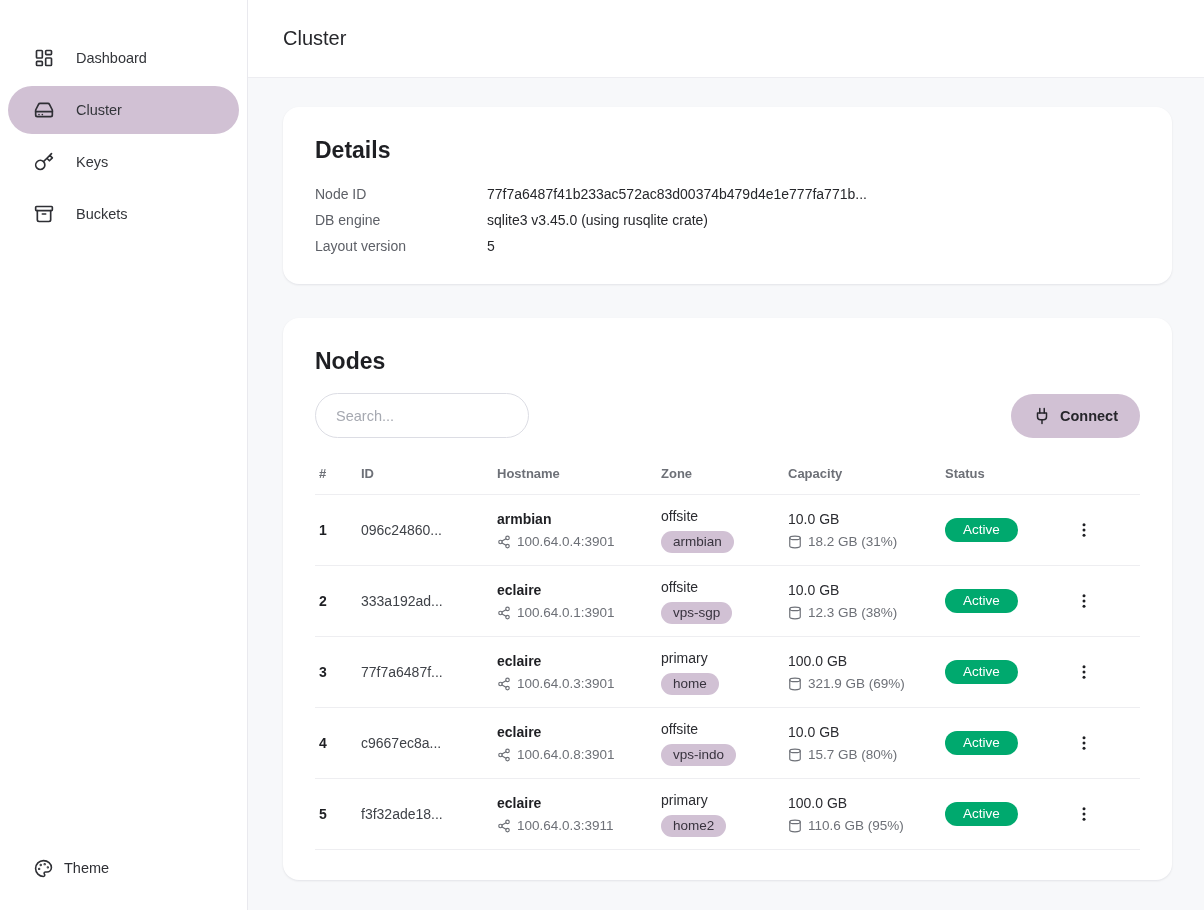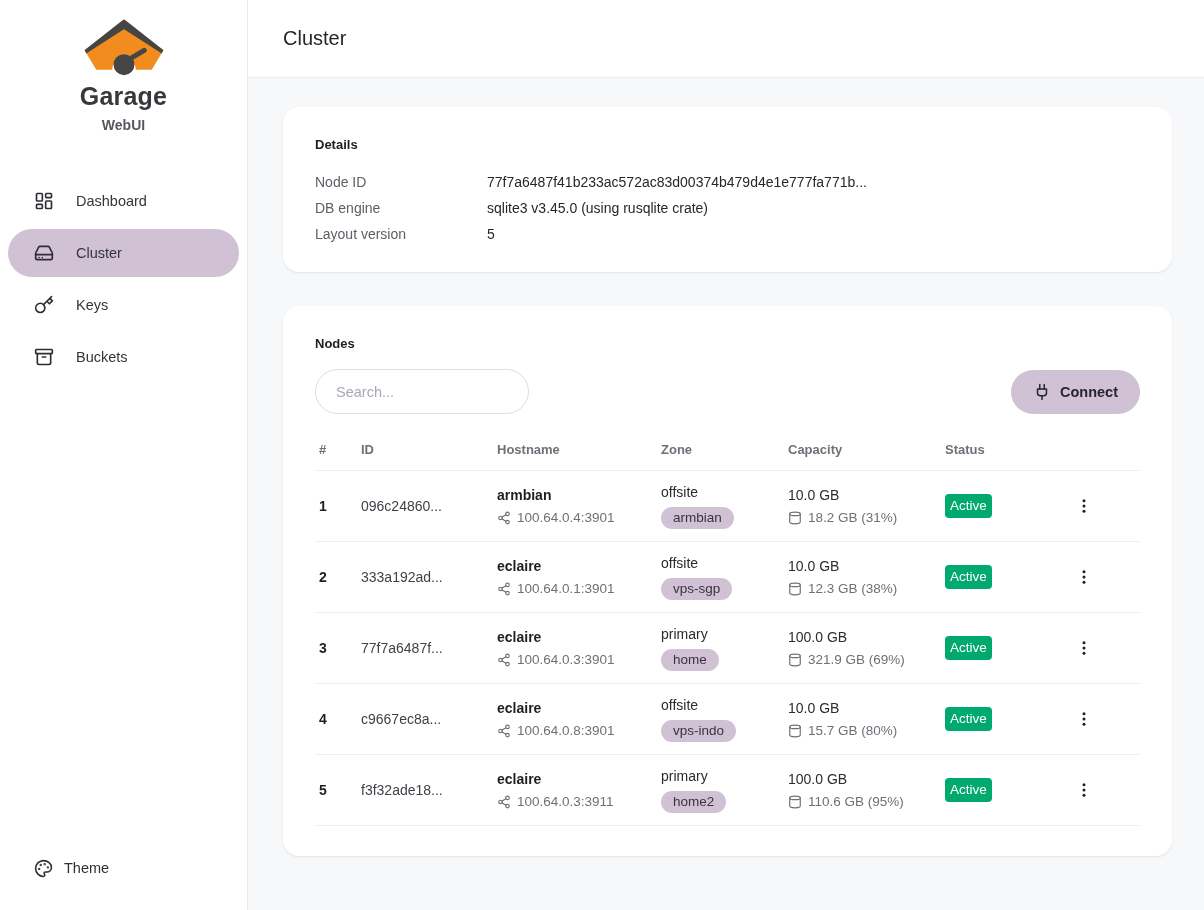--- a/index.html
+++ b/index.html
@@ -52,21 +52,21 @@
   }
   .page-title { font-size: 20px; font-weight: 500; color: #26272b; }
   .content { flex: 1; padding: 29px 32px 0 35px; overflow: hidden; background: #f7f8fa; }
 
   .card {
     background: #ffffff; border-radius: 16px;
     box-shadow: 0 1px 3px rgba(25,28,40,0.05), 0 1px 2px rgba(25,28,40,0.04);
     padding: 30px 32px;
   }
   .card + .card { margin-top: 34px; }
-  .card-title { font-size: 13px; font-weight: 700; color: #1e1f23; }
+  .card-title { font-size: 23px; font-weight: 700; color: #1e1f23; }
 
   
   .details-rows { margin-top: 22px; display: flex; flex-direction: column; gap: 10px; }
   .detail-row { display: flex; font-size: 14px; line-height: 16px; }
   .detail-label { width: 172px; min-width: 172px; color: #5d6067; }
   .detail-value { color: #26272b; }
 
   
   .nodes-toolbar { margin-top: 18px; display: flex; align-items: center; justify-content: space-between; }
   .search-input {
@@ -110,44 +110,29 @@
   }
   .cell-sub svg { width: 14px; height: 14px; flex: none; }
   .zone-badge {
     display: inline-block; margin-top: 5px;
     background: var(--accent, #d1c1d4); color: #38333e;
     font-size: 13.5px; padding: 3px 12px 4px; border-radius: 12px;
   }
   .status-badge {
     display: inline-block;
     background: var(--success, #00a96e); color: #ffffff;
-    font-size: 13.5px; font-weight: 500; padding: 4px 5px 5px; border-radius: 4px;
+    font-size: 13.5px; font-weight: 500; padding: 4px 18px 5px; border-radius: 12px;
   }
   .kebab-btn { background: none; border: none; cursor: pointer; padding: 4px; color: #1e1f23; }
   .kebab-btn svg { width: 18px; height: 18px; }
 </style>
 </head>
 <body>
 
 <aside class="sidebar">
-  <div class="brand">
-    <svg class="brand-logo" viewBox="0 0 100 70">
-      <defs>
-          <clipPath id="logoClip">
-            <path d="M50 2 L97 39 L83 62 L64 62 A14 14 0 0 0 36 62 L17 62 L3 39 Z"></path>
-          </clipPath>
-        </defs>
-      <path d="M50 2 L97 39 L83 62 L64 62 A14 14 0 0 0 36 62 L17 62 L3 39 Z" fill="#f28c1e"></path>
-      <path d="M0 40 L50 8 L100 40" stroke="#454545" stroke-width="10" fill="none" clip-path="url(#logoClip)"></path>
-      <circle cx="50" cy="56" r="12.5" fill="#454545"></circle>
-      <path d="M59 48 L74 39" stroke="#454545" stroke-width="6" stroke-linecap="round"></path>
-    </svg>
-    <div class="brand-name">Garage</div>
-    <div class="brand-sub">WebUI</div>
-  </div>
 
   <nav class="menu">
     <div class="menu-item">
       <span class="mi-icon">
         <svg viewBox="0 0 24 24" fill="none" stroke="currentColor" stroke-width="2" stroke-linecap="round" stroke-linejoin="round">
             <rect x="3" y="3" width="7" height="9" rx="1"></rect>
             <rect x="14" y="3" width="7" height="5" rx="1"></rect>
             <rect x="14" y="12" width="7" height="9" rx="1"></rect>
             <rect x="3" y="16" width="7" height="5" rx="1"></rect>
           </svg>

